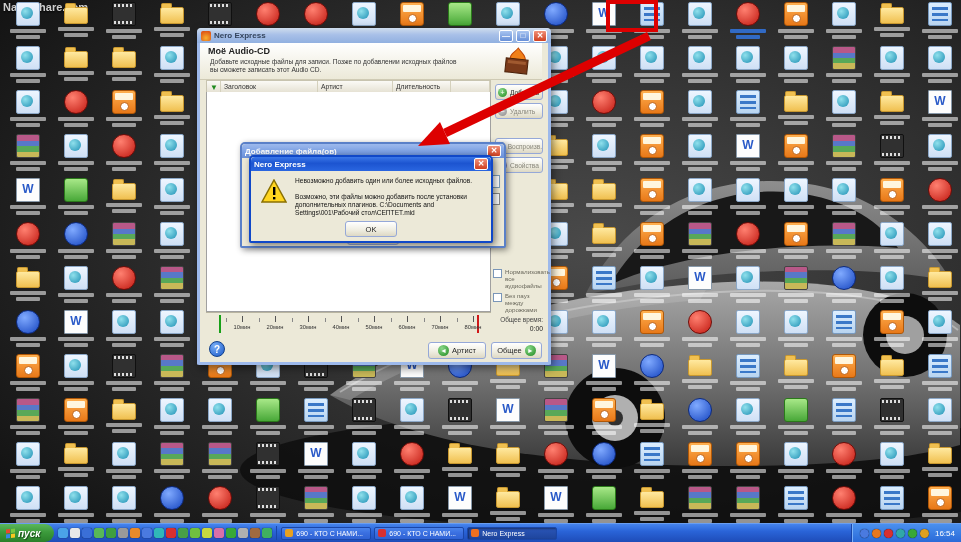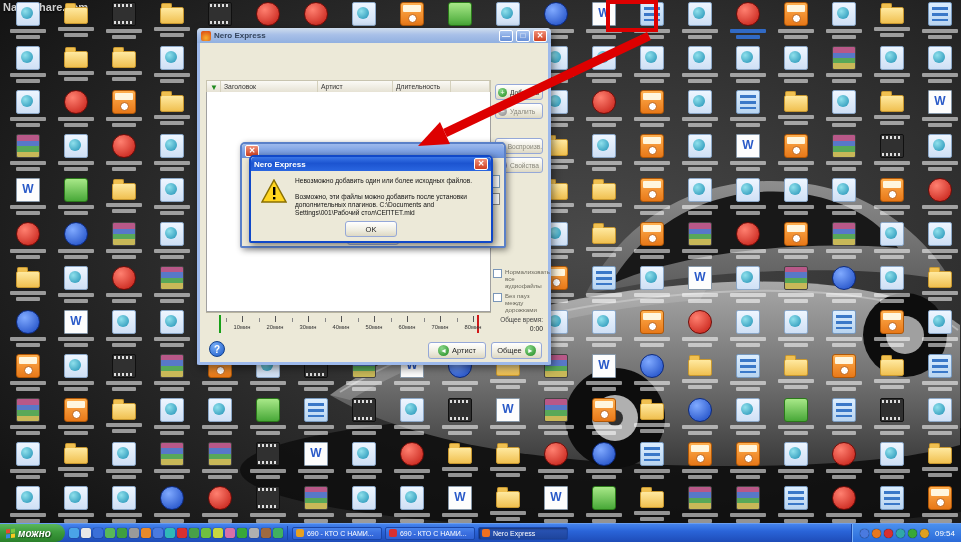--- a/index.html
+++ b/index.html
@@ -1377,20 +1377,29 @@
     </div>
 
   <div class="win" id="nero">
     <div class="tb">
       <span class="neroflame"></span>
       <span class="ttl">Nero Express</span>
       <span class="wbtn wmin">—</span>
       <span class="wbtn wmax">□</span>
       <span class="wbtn wclose">✕</span>
     </div>
+    <div id="nero-header">
+      <div class="h1">Моё Audio-CD</div>
+      <div class="h2">Добавьте исходные файлы для записи. Позже по добавлении исходных файлов вы сможете записать этот Audio CD.</div>
+      <svg id="nero-logo" width="34" height="32">
+        <path d="M17,3 C21,8 26,10 25,15 L10,15 C9,9 14,8 17,3 Z" fill="#f08018" stroke="#c04808" stroke-width="1"></path>
+        <rect x="6" y="14" width="22" height="14" fill="#7a3a1a" stroke="#4a2008"></rect>
+        <rect x="8" y="16" width="18" height="3" fill="#a05a30"></rect>
+      </svg>
+    </div>
 
     <div id="list-hdr">
       <div class="hc" style="width:14px"><span class="dl-arrow">▼</span></div>
       <div class="hc" style="width:97px">Заголовок</div>
       <div class="hc" style="width:75px">Артист</div>
       <div class="hc" style="width:58px">Длительность</div>
       <div class="hc" style="flex:1"></div>
     </div>
     <div id="list-body"></div>
 
@@ -1457,20 +1466,21 @@
       <span>Артист</span>
       </div>
     <div class="xpbtn" style="left:291px;top:314px;width:51px;height:17px">
       <span>Общее</span>
       <span class="navarr">▸</span>
       </div>
   </div>
 
   <div class="win" id="adddlg">
     <div class="tb">
+      <span class="ttl">Добавление файла(ов)</span>
       <span class="wbtn wclose">✕</span>
     </div>
     <div class="fld"></div>
     <div class="prog">
         <i></i>
       </div>
     <div class="xpbtn" style="left:105px;top:86px;width:52px;height:15px">
       <span>Отмена</span>
       </div>
   </div>
@@ -1499,21 +1509,21 @@
   </svg>
 
   <div id="taskbar">
     <div id="startbtn">
       <span class="flag">
         <i style="background:#e84a30"></i>
           <i style="background:#78c840"></i>
           <i style="background:#3888e8"></i>
           <i style="background:#f8c820"></i>
       </span>
-      <span>можно</span>
+      <span>пуск</span>
     </div>
     <div id="ql">
         <span class="qlic" style="background: rgb(74, 163, 232);"></span>
         <span class="qlic" style="background: rgb(232, 232, 232);"></span>
         <span class="qlic" style="background: rgb(58, 111, 216);"></span>
         <span class="qlic" style="background: rgb(88, 184, 88);"></span>
         <span class="qlic" style="background: rgb(63, 159, 63);"></span>
         <span class="qlic" style="background: rgb(154, 154, 154);"></span>
         <span class="qlic" style="background: rgb(232, 138, 42);"></span>
         <span class="qlic" style="background: rgb(74, 122, 224);"></span>
@@ -1544,16 +1554,16 @@
       </div>
     <div id="tray">
       <span id="trayicons" style="display:flex;gap:3px">
           <span class="tric" style="background: rgb(74, 122, 224);"></span>
           <span class="tric" style="background: rgb(232, 120, 32);"></span>
           <span class="tric" style="background: rgb(216, 48, 48);"></span>
           <span class="tric" style="background: rgb(48, 168, 168);"></span>
           <span class="tric" style="background: rgb(56, 168, 56);"></span>
           <span class="tric" style="background: rgb(224, 160, 32);"></span>
         </span>
-      <span id="clock">09:54</span>
+      <span id="clock">16:54</span>
     </div>
   </div>
 </div>
 
 </body></html>

